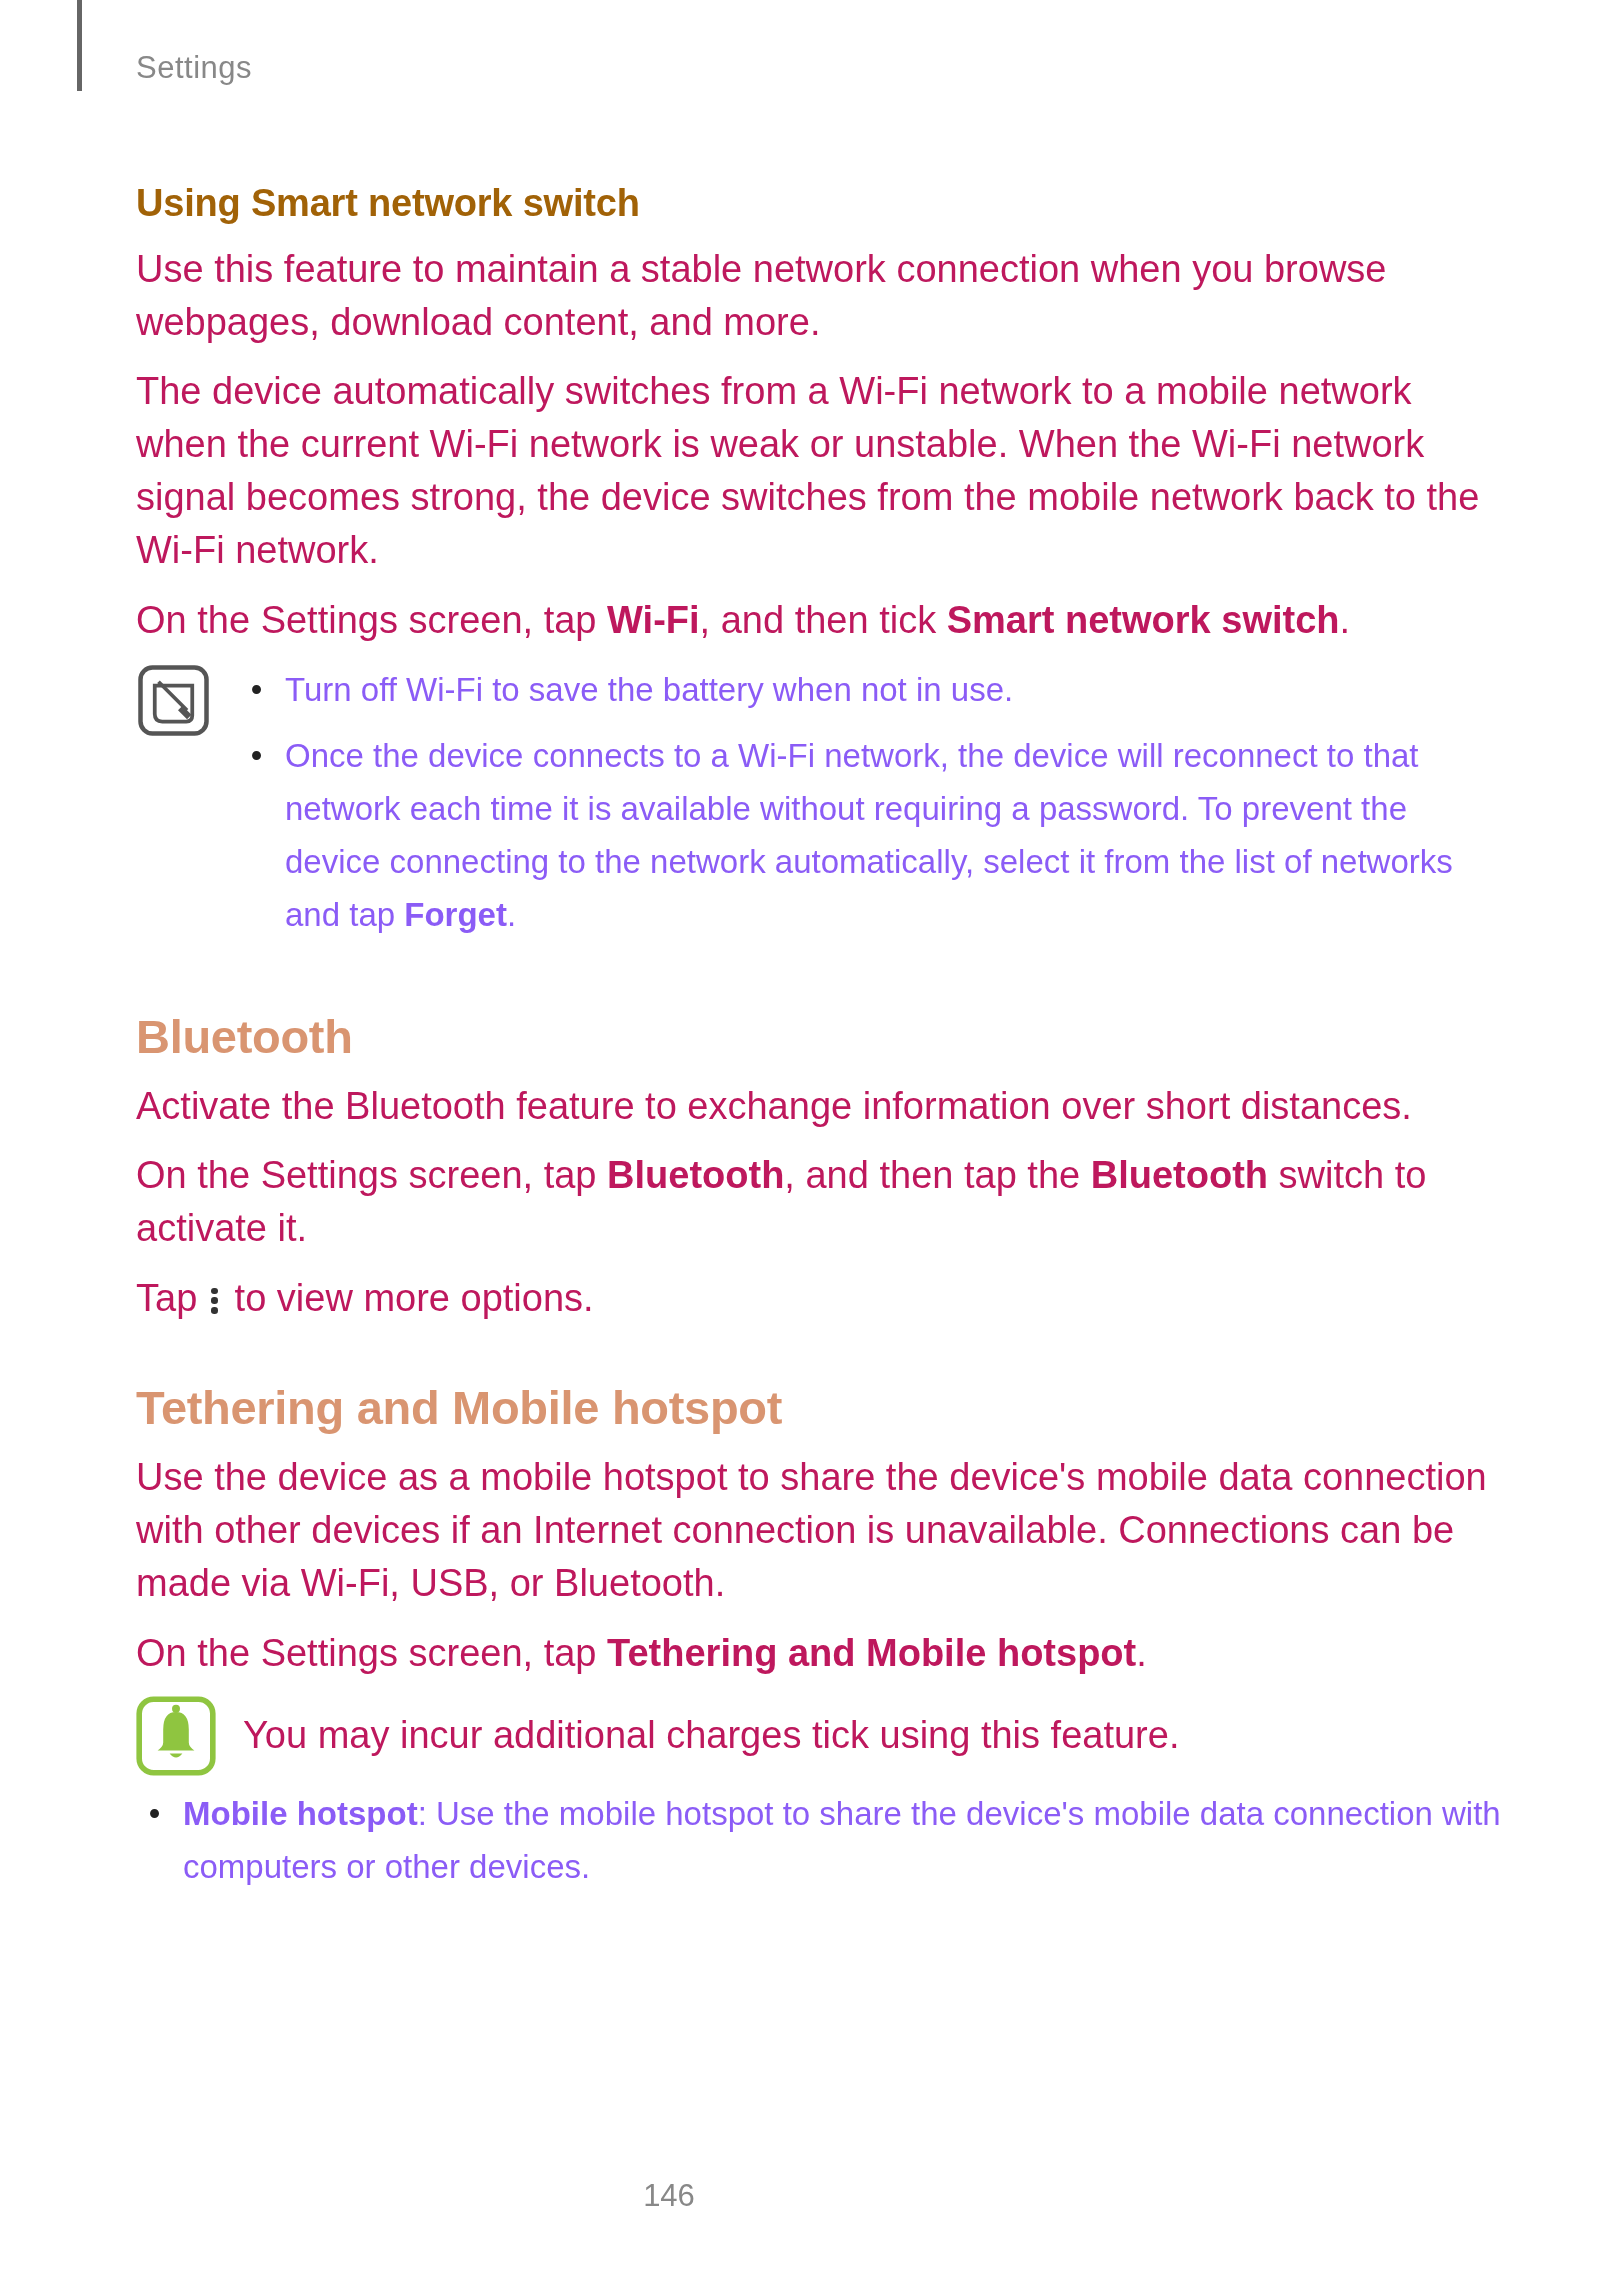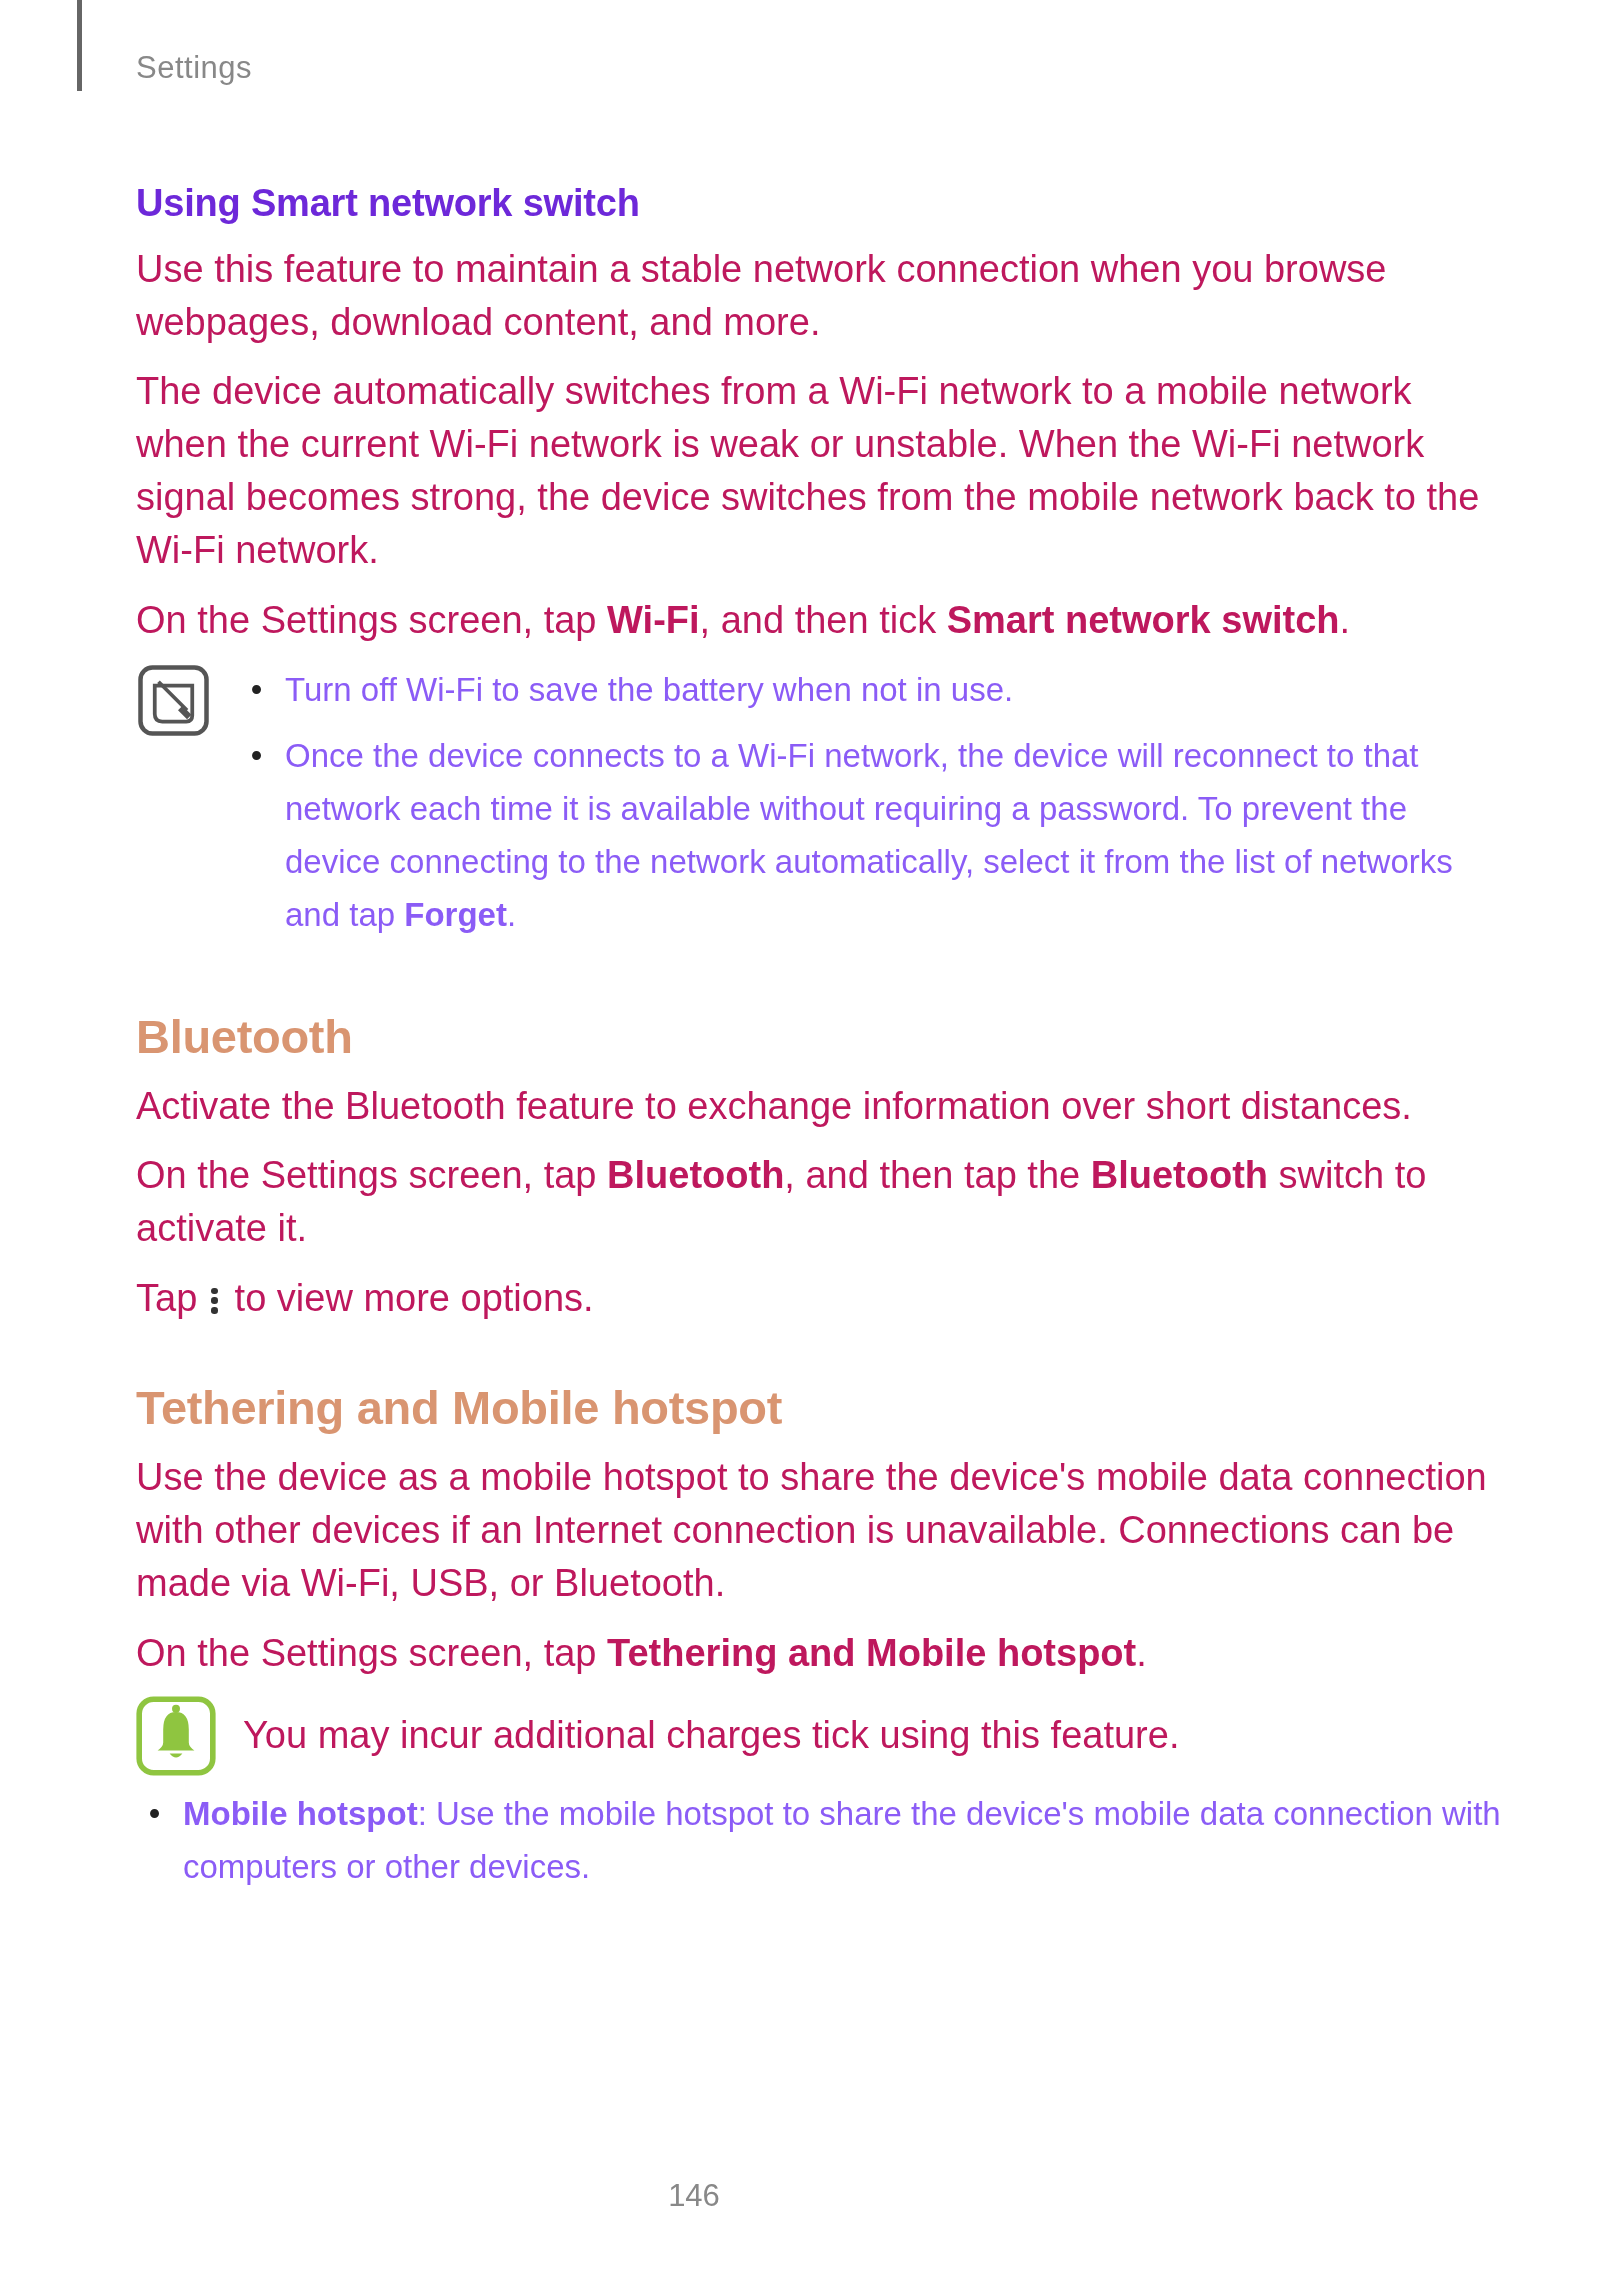--- a/index.html
+++ b/index.html
@@ -29,21 +29,21 @@
   }
   .content{
     position:absolute;
     left:136px;
     top:182px;
     width:1373px;
   }
   .subheading{
     font-size:38px;
     font-weight:700;
-    color:#6d28d9;
+    color:#a16207;
     margin:0 0 18px 0;
     letter-spacing:-0.2px;
   }
   .sec-heading{
     font-size:47px;
     font-weight:700;
     color:#d99571;
     margin:55px 0 16.4px 0;
     letter-spacing:-0.3px;
   }
@@ -107,21 +107,20 @@
     margin-right:27px;
   }
   .page-number{
     position:absolute;
     bottom:82px;
     left:0;
     width:100%;
     text-align:center;
     font-size:31px;
     color:#888;
-    padding-left:25px;
   }
 </style>
 </head>
 <body>
 
 <div class="page">
   <div class="left-bar"></div>
   <div class="header-label">Settings</div>
 
   <div class="content">

